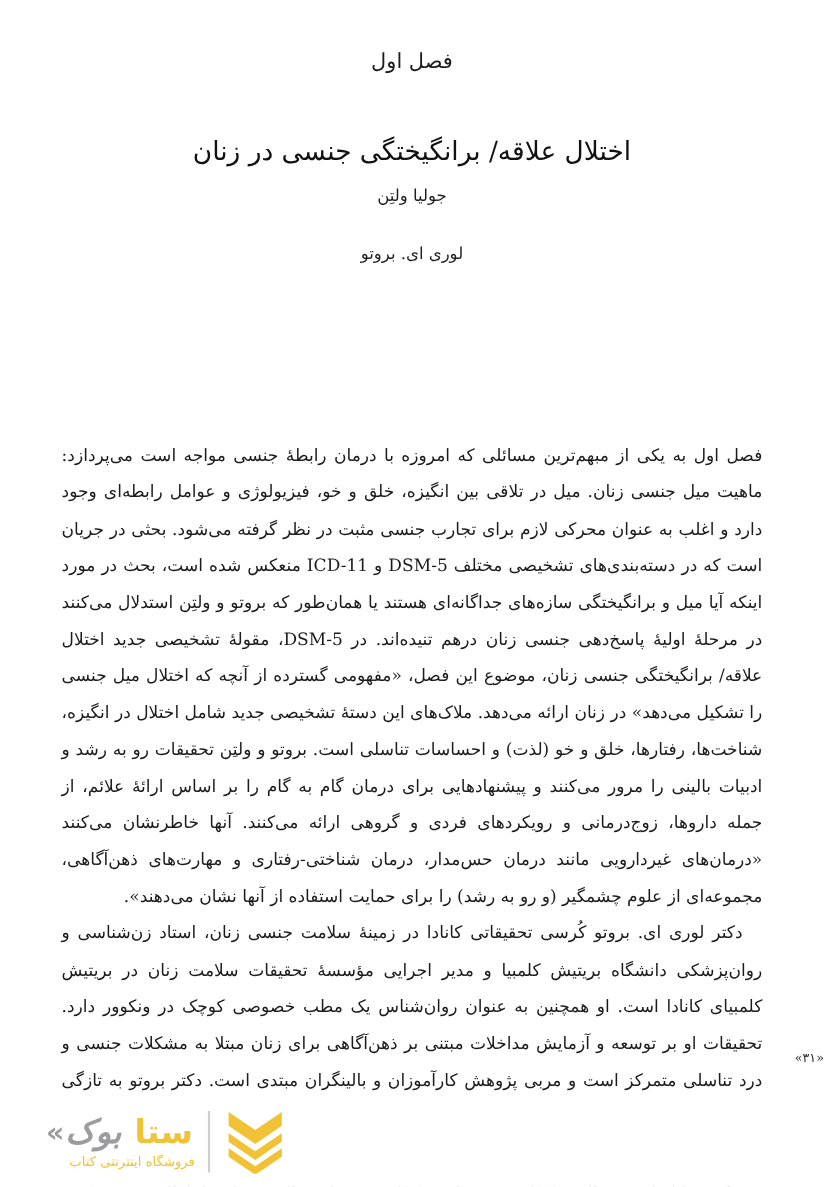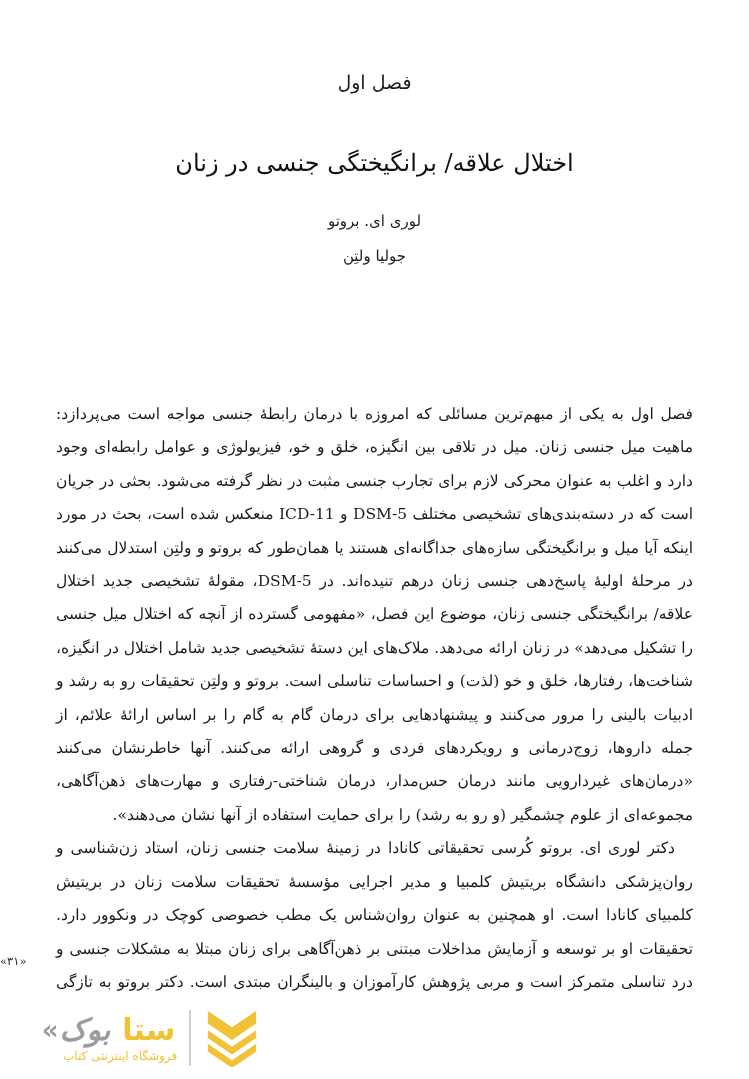--- a/index.html
+++ b/index.html
@@ -10,21 +10,21 @@
     color: #1c1c1c;
     overflow: hidden;
   }
   .page {
     position: relative;
     width: 749px; height: 1079px;
     background: #ffffff;
   }
   
   .heading-block {
-    padding-top: 68px;
+    padding-top: 42px;
     text-align: center;
     direction: rtl;
     font-family: "DejaVu Serif", "Liberation Serif", serif;
   }
   .chapter-label {
     font-size: 19px;
     line-height: 28px;
     color: #1c1c1c;
   }
   .page-title {
@@ -55,21 +55,21 @@
   }
   .body-text p { margin: 0; }
   .body-text p.indent { text-indent: 18px; }
   .seg-bold { font-weight: normal; }
   .seg-italic { font-style: italic; }
   .seg-normal { font-weight: normal; }
   
   .page-number {
     position: absolute;
     top: 954px; left: 0; right: 0;
-    text-align: left;
+    text-align: right;
     direction: rtl;
     font-family: "DejaVu Serif", "Liberation Serif", serif;
     font-size: 11.5px;
     color: #2a2a2a;
   }
   
   .footer {
     position: absolute;
     left: 0; right: 0; bottom: 0;
     height: 78px;
@@ -136,22 +136,22 @@
   .web-yellow { color: #f1c235; }
 </style>
 </head>
 <body>
 
 <div class="page">
 
   <div class="heading-block">
     <div class="chapter-label">فصل اول</div>
     <div class="page-title">اختلال علاقه/ برانگیختگی جنسی در زنان</div>
+    <div class="author author-2">جولیا ولتِن</div>
     <div class="author author-1">لوری ای. بروتو</div>
-    <div class="author author-2">جولیا ولتِن</div>
   </div>
 
   <div class="body-text">
       <p class=""><span class="seg-normal">فصل اول به یکی از مبهم‌ترین مسائلی که امروزه با درمان رابطهٔ جنسی مواجه است می‌پردازد: ماهیت میل جنسی زنان. میل در تلاقی بین انگیزه، خلق و خو، فیزیولوژی و عوامل رابطه‌ای وجود دارد و اغلب به عنوان محرکی لازم برای تجارب جنسی مثبت در نظر گرفته می‌شود. بحثی در جریان است که در دسته‌بندی‌های تشخیصی مختلف DSM-5 و ICD-11 منعکس شده است، بحث در مورد اینکه آیا میل و برانگیختگی سازه‌های جداگانه‌ای هستند یا همان‌طور که بروتو و ولتِن استدلال می‌کنند در مرحلهٔ اولیهٔ پاسخ‌دهی جنسی زنان درهم تنیده‌اند. در DSM-5، مقولهٔ تشخیصی جدید اختلال علاقه/ برانگیختگی جنسی زنان، موضوع این فصل، «مفهومی گسترده از آنچه که اختلال میل جنسی را تشکیل می‌دهد» در زنان ارائه می‌دهد. ملاک‌های این دستهٔ تشخیصی جدید شامل اختلال در انگیزه، شناخت‌ها، رفتارها، خلق و خو (لذت) و احساسات تناسلی است. بروتو و ولتِن تحقیقات رو به رشد و ادبیات بالینی را مرور می‌کنند و پیشنهادهایی برای درمان گام به گام را بر اساس ارائهٔ علائم، از جمله داروها، زوج‌درمانی و رویکردهای فردی و گروهی ارائه می‌کنند. آنها خاطرنشان می‌کنند «درمان‌های غیردارویی مانند درمان حس‌مدار، درمان شناختی-رفتاری و مهارت‌های ذهن‌آگاهی، مجموعه‌ای از علوم چشمگیر (و رو به رشد) را برای حمایت استفاده از آنها نشان می‌دهند».</span></p>
       <p class="indent"><span class="seg-bold">دکتر لوری ای. بروتو کُرسی </span><span class="seg-normal">تحقیقاتی کانادا در زمینهٔ سلامت جنسی زنان، استاد زن‌شناسی و روان‌پزشکی دانشگاه بریتیش کلمبیا و مدیر اجرایی مؤسسهٔ تحقیقات سلامت زنان در بریتیش کلمبیای کانادا است. او همچنین به عنوان روان‌شناس یک مطب خصوصی کوچک در ونکوور دارد. تحقیقات او بر توسعه و آزمایش مداخلات مبتنی بر ذهن‌آگاهی برای زنان مبتلا به مشکلات جنسی و درد تناسلی متمرکز است و مربی پژوهش کارآموزان و بالینگران مبتدی است. دکتر بروتو به تازگی مقالهٔ </span><span class="seg-italic">رابطهٔ جنسی بهتر از طریق ذهن‌آگاهی</span><span class="seg-normal"> را نوشته است، برگردان دانشی از علم حمایت از ذهن‌آگاهی به عنوان ابزاری برای پرورش میل جنسی.</span></p>
       <p class="indent"><span class="seg-bold">دکتر جولیا ولتِن،</span><span class="seg-normal"> همکار تحقیقاتی در مرکز تحقیقات و درمان سلامت روان دانشگاه روهر بوخوم، آلمان</span></p>
     </div>
 
   <div class="page-number">«۳۱»</div>
 

